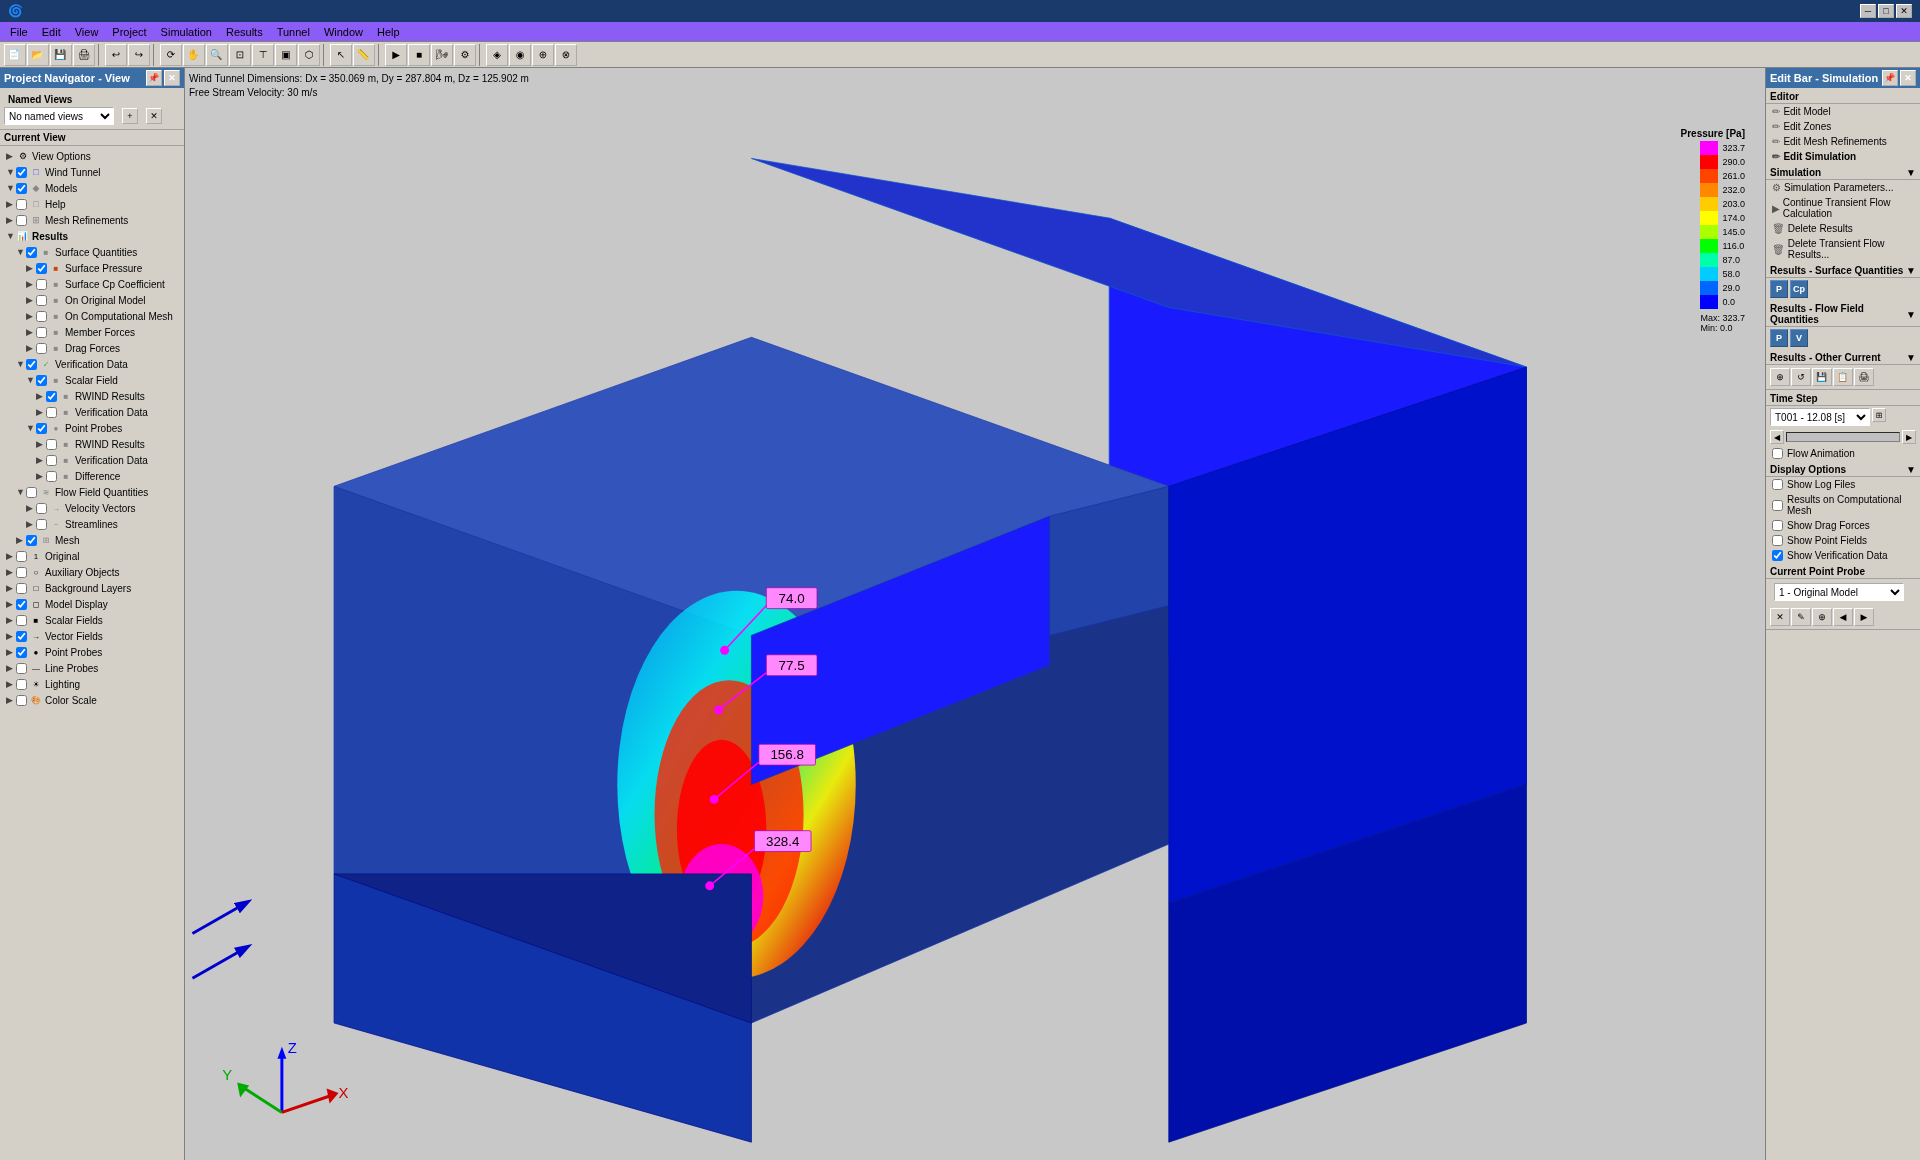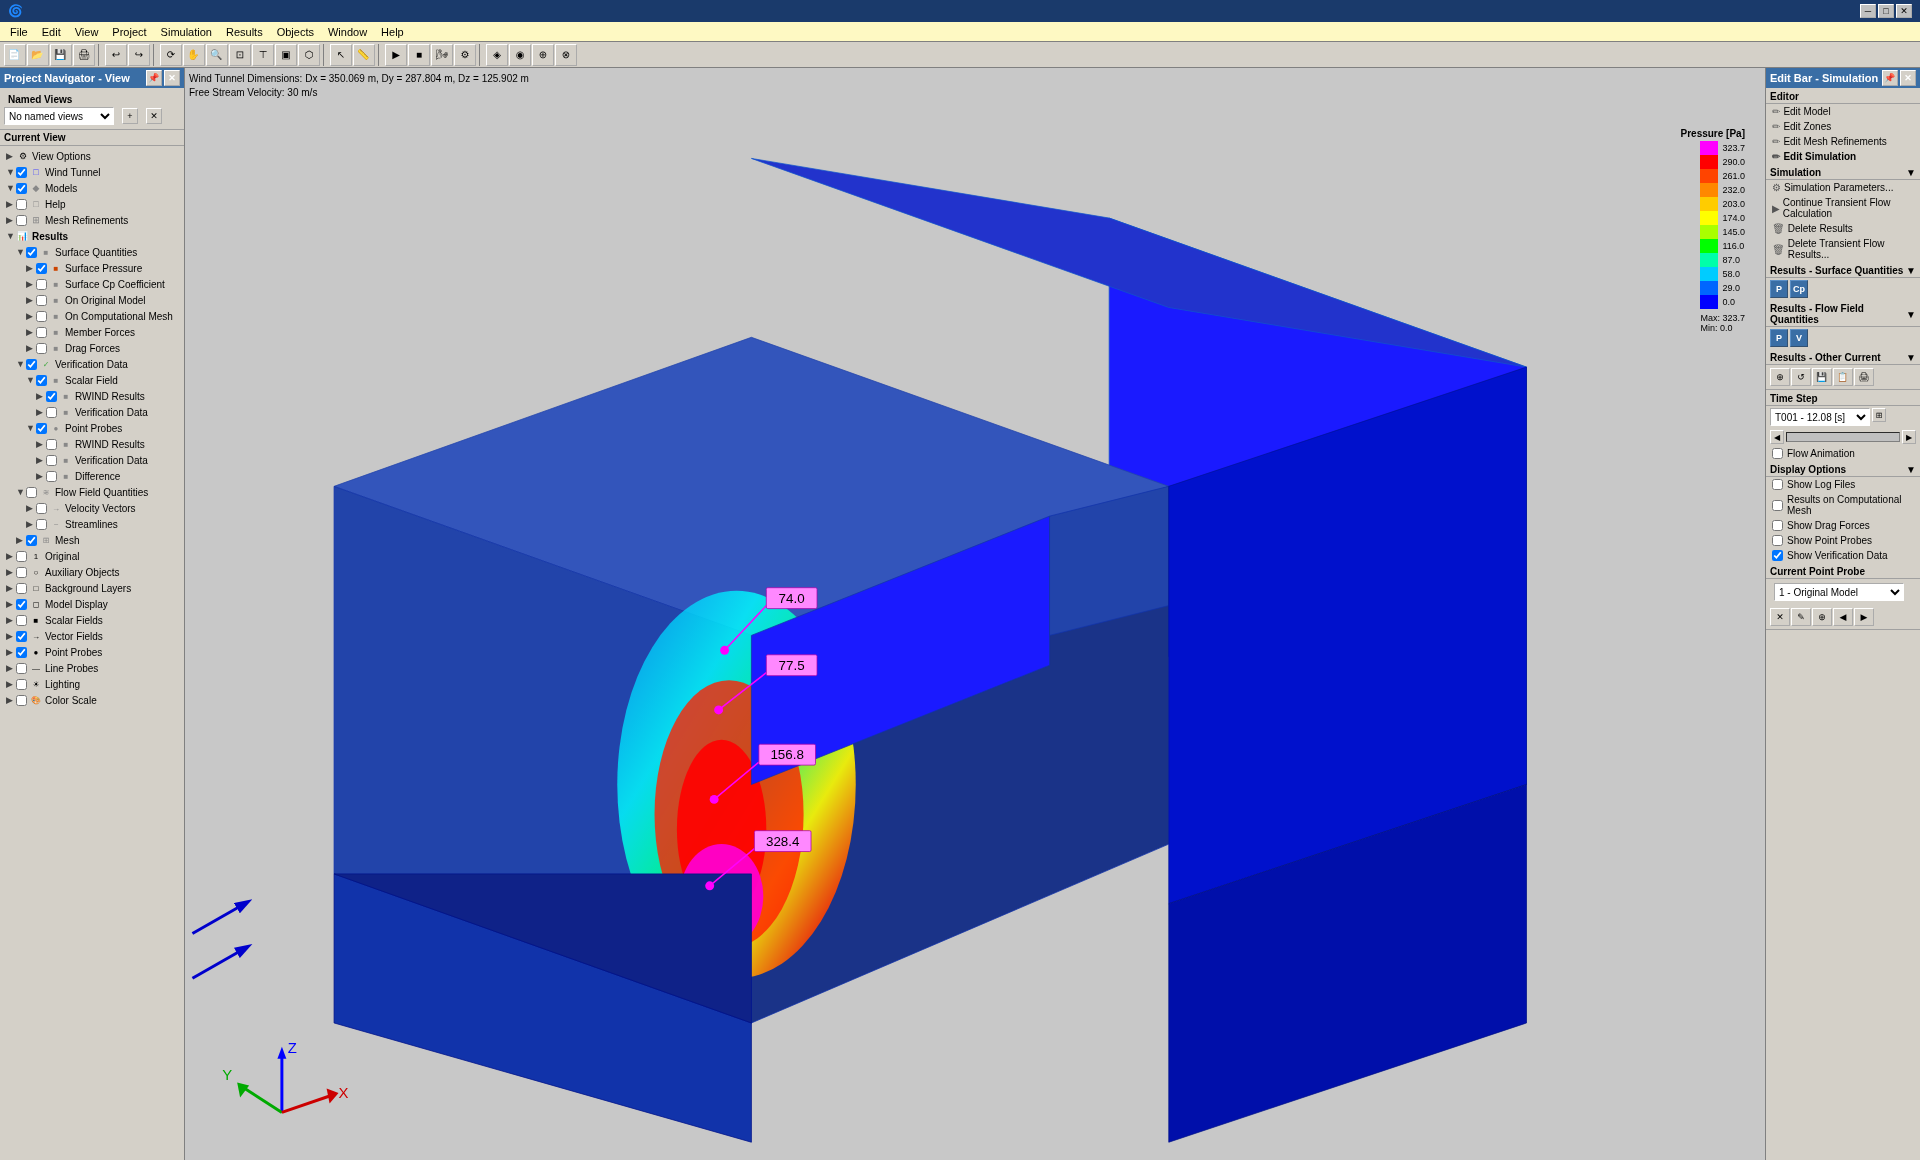--- a/index.html
+++ b/index.html
@@ -5,21 +5,21 @@
     * { box-sizing: border-box; margin: 0; padding: 0; }
     body { font-family: 'Segoe UI', Arial, sans-serif; font-size: 11px; background: #d4d0c8; color: #000; overflow: hidden; width: 1920px; height: 1160px; }
 
     
     .titlebar { background: #1a3a6b; color: #fff; height: 22px; display: flex; align-items: center; padding: 0 8px; font-size: 12px; justify-content: space-between; }
     .titlebar-title { flex: 1; }
     .titlebar-controls { display: flex; gap: 2px; }
     .titlebar-btn { width: 16px; height: 14px; background: #c0c0c0; border: 1px outset #fff; cursor: pointer; font-size: 9px; display: flex; align-items: center; justify-content: center; color: #000; }
 
     
-    .menubar { background: #fef9c3; height: 20px; display: flex; align-items: center; padding: 0 4px; border-bottom: 1px solid #808080; gap: 2px; }
+    .menubar { background: #8b5cf6; height: 20px; display: flex; align-items: center; padding: 0 4px; border-bottom: 1px solid #808080; gap: 2px; }
     .menubar-item { padding: 2px 6px; font-size: 11px; cursor: pointer; }
 
     
     .toolbar { background: #d4d0c8; height: 26px; display: flex; align-items: center; padding: 1px 4px; border-bottom: 1px solid #808080; gap: 1px; }
     .tb-btn { width: 22px; height: 22px; background: #d4d0c8; border: 1px outset #fff; cursor: pointer; display: flex; align-items: center; justify-content: center; font-size: 10px; }
     .tb-sep { width: 4px; height: 22px; border-left: 1px solid #808080; margin: 0 2px; }
     .content-area { display: flex; flex: 1; overflow: hidden; }
 
     
     .left-panel { width: 185px; background: #d4d0c8; border-right: 1px solid #808080; display: flex; flex-direction: column; flex-shrink: 0; }
@@ -86,21 +86,21 @@
   </div>
 </div>
 
 <div class="menubar">
   <span class="menubar-item">File</span>
   <span class="menubar-item">Edit</span>
   <span class="menubar-item">View</span>
   <span class="menubar-item">Project</span>
   <span class="menubar-item">Simulation</span>
   <span class="menubar-item">Results</span>
-  <span class="menubar-item">Objects</span>
+  <span class="menubar-item">Tunnel</span>
   <span class="menubar-item">Window</span>
   <span class="menubar-item">Help</span>
 </div>
 
 <div class="toolbar">
   <div class="tb-btn">📄</div>
   <div class="tb-btn">📂</div>
   <div class="tb-btn">💾</div>
   <div class="tb-btn">🖨</div>
   <div class="tb-sep"></div>
@@ -695,21 +695,21 @@
     <div class="rp-checkbox-item">
       <input type="checkbox" class="rp-checkbox" style="">
       <span>Results on Computational Mesh</span>
     </div>
     <div class="rp-checkbox-item">
       <input type="checkbox" class="rp-checkbox" style="">
       <span>Show Drag Forces</span>
     </div>
     <div class="rp-checkbox-item">
       <input type="checkbox" class="rp-checkbox" style="">
-      <span>Show Point Probes</span>
+      <span>Show Point Fields</span>
     </div>
     <div class="rp-checkbox-item">
       <input type="checkbox" class="rp-checkbox" checked="" style="">
       <span>Show Verification Data</span>
     </div>
 
     <div class="rp-section-title">
       <span>Current Point Probe</span>
     </div>
     <div class="rp-dropdown-row">

